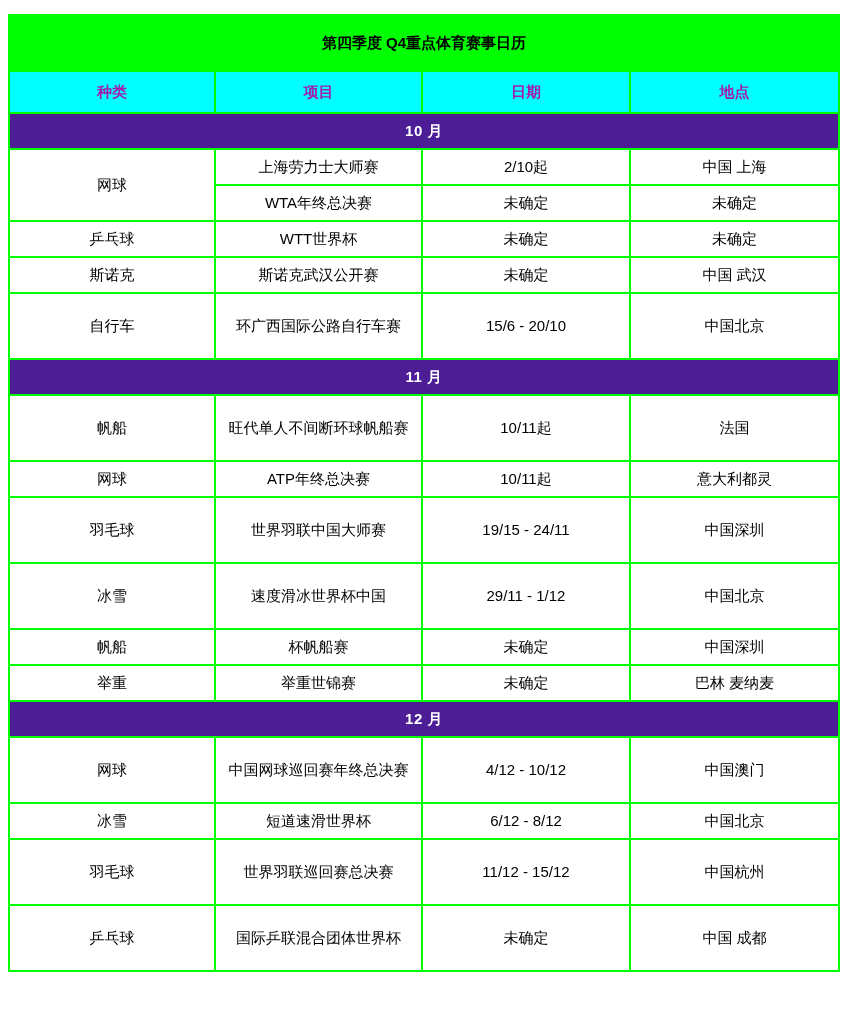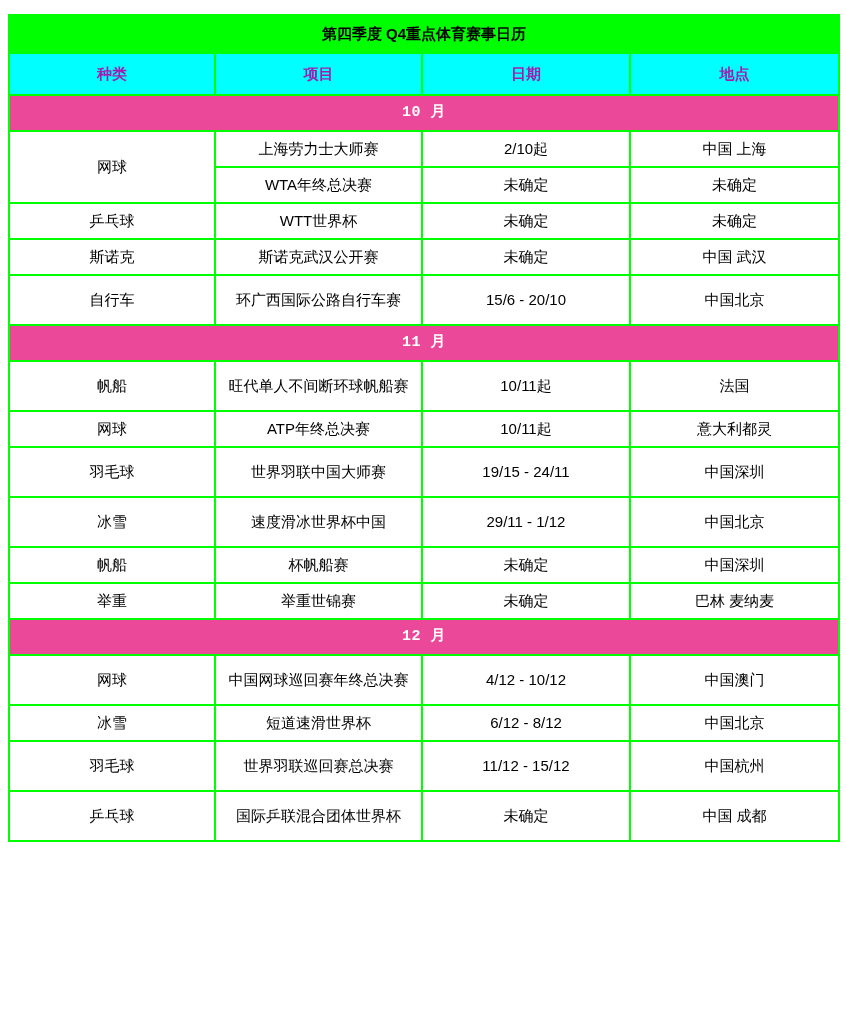--- a/index.html
+++ b/index.html
@@ -29,48 +29,47 @@
     vertical-align: middle;
     font-size: 15px;
     line-height: 1.35;
     padding: 6px 4px;
   }
   .title-row td {
     background: #00ff00;
     color: #000000;
     font-weight: bold;
     font-size: 16px;
-    height: 38px;
+    height: 56px;
     padding: 8px 4px;
   }
   .head-row td {
     background: #00ffff;
     color: #a21caf;
     font-weight: bold;
     font-size: 16px;
     height: 42px;
   }
   .month-row td {
-    background: #ec4899;
+    background: #4c1d95;
     color: #ffffff;
     font-weight: bold;
     font-size: 15px;
     height: 36px;
     letter-spacing: 0.5px;
-    font-family: Liberation Mono, monospace;
   }
   .col-cat { width: 206px; }
   .col-evt { width: 207px; }
   .col-date { width: 208px; }
   .col-loc { width: 209px; }
   td.cell {
     background: #ffffff;
     height: 36px;
   }
-  td.cell.tall { height: 50px; }
+  td.cell.tall { height: 66px; }
   td.cat { font-size: 15px; margin-left: 12px; }
   .evt { padding-left: 10px; padding-right: 10px; }
 </style>
 </head>
 <body>
 
 <div id="sheet">
   <table class="cal">
     <colgroup>
       <col class="col-cat">

